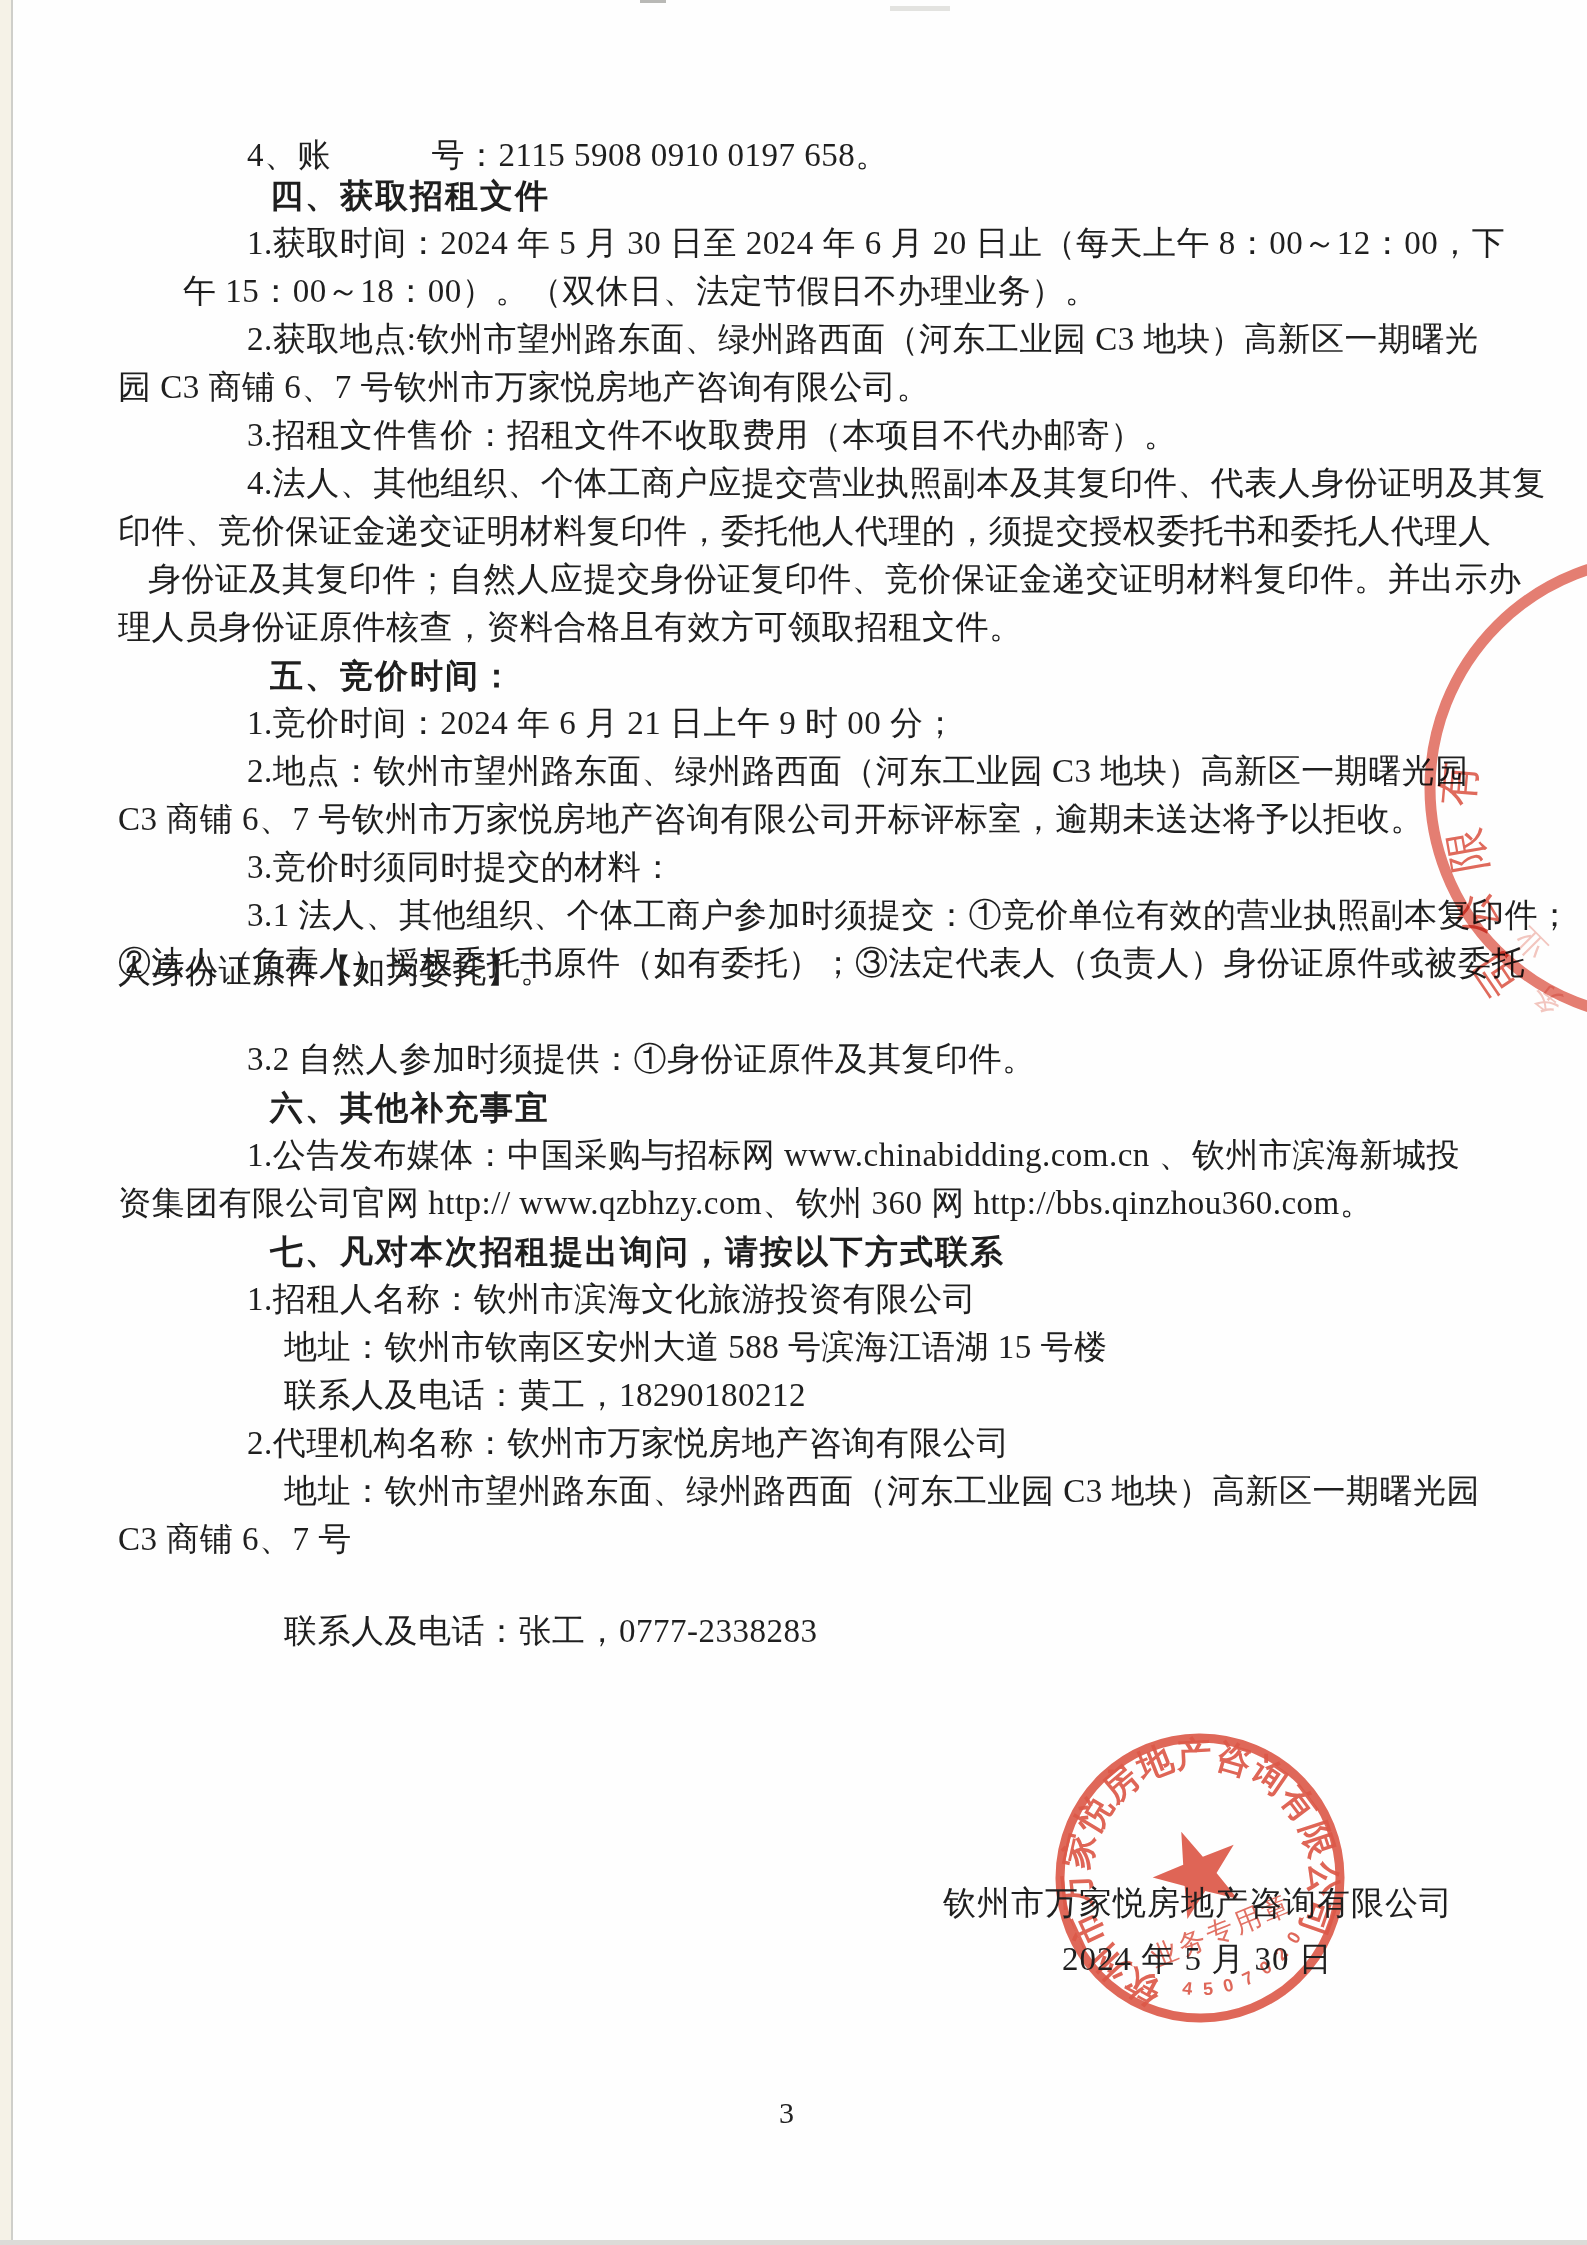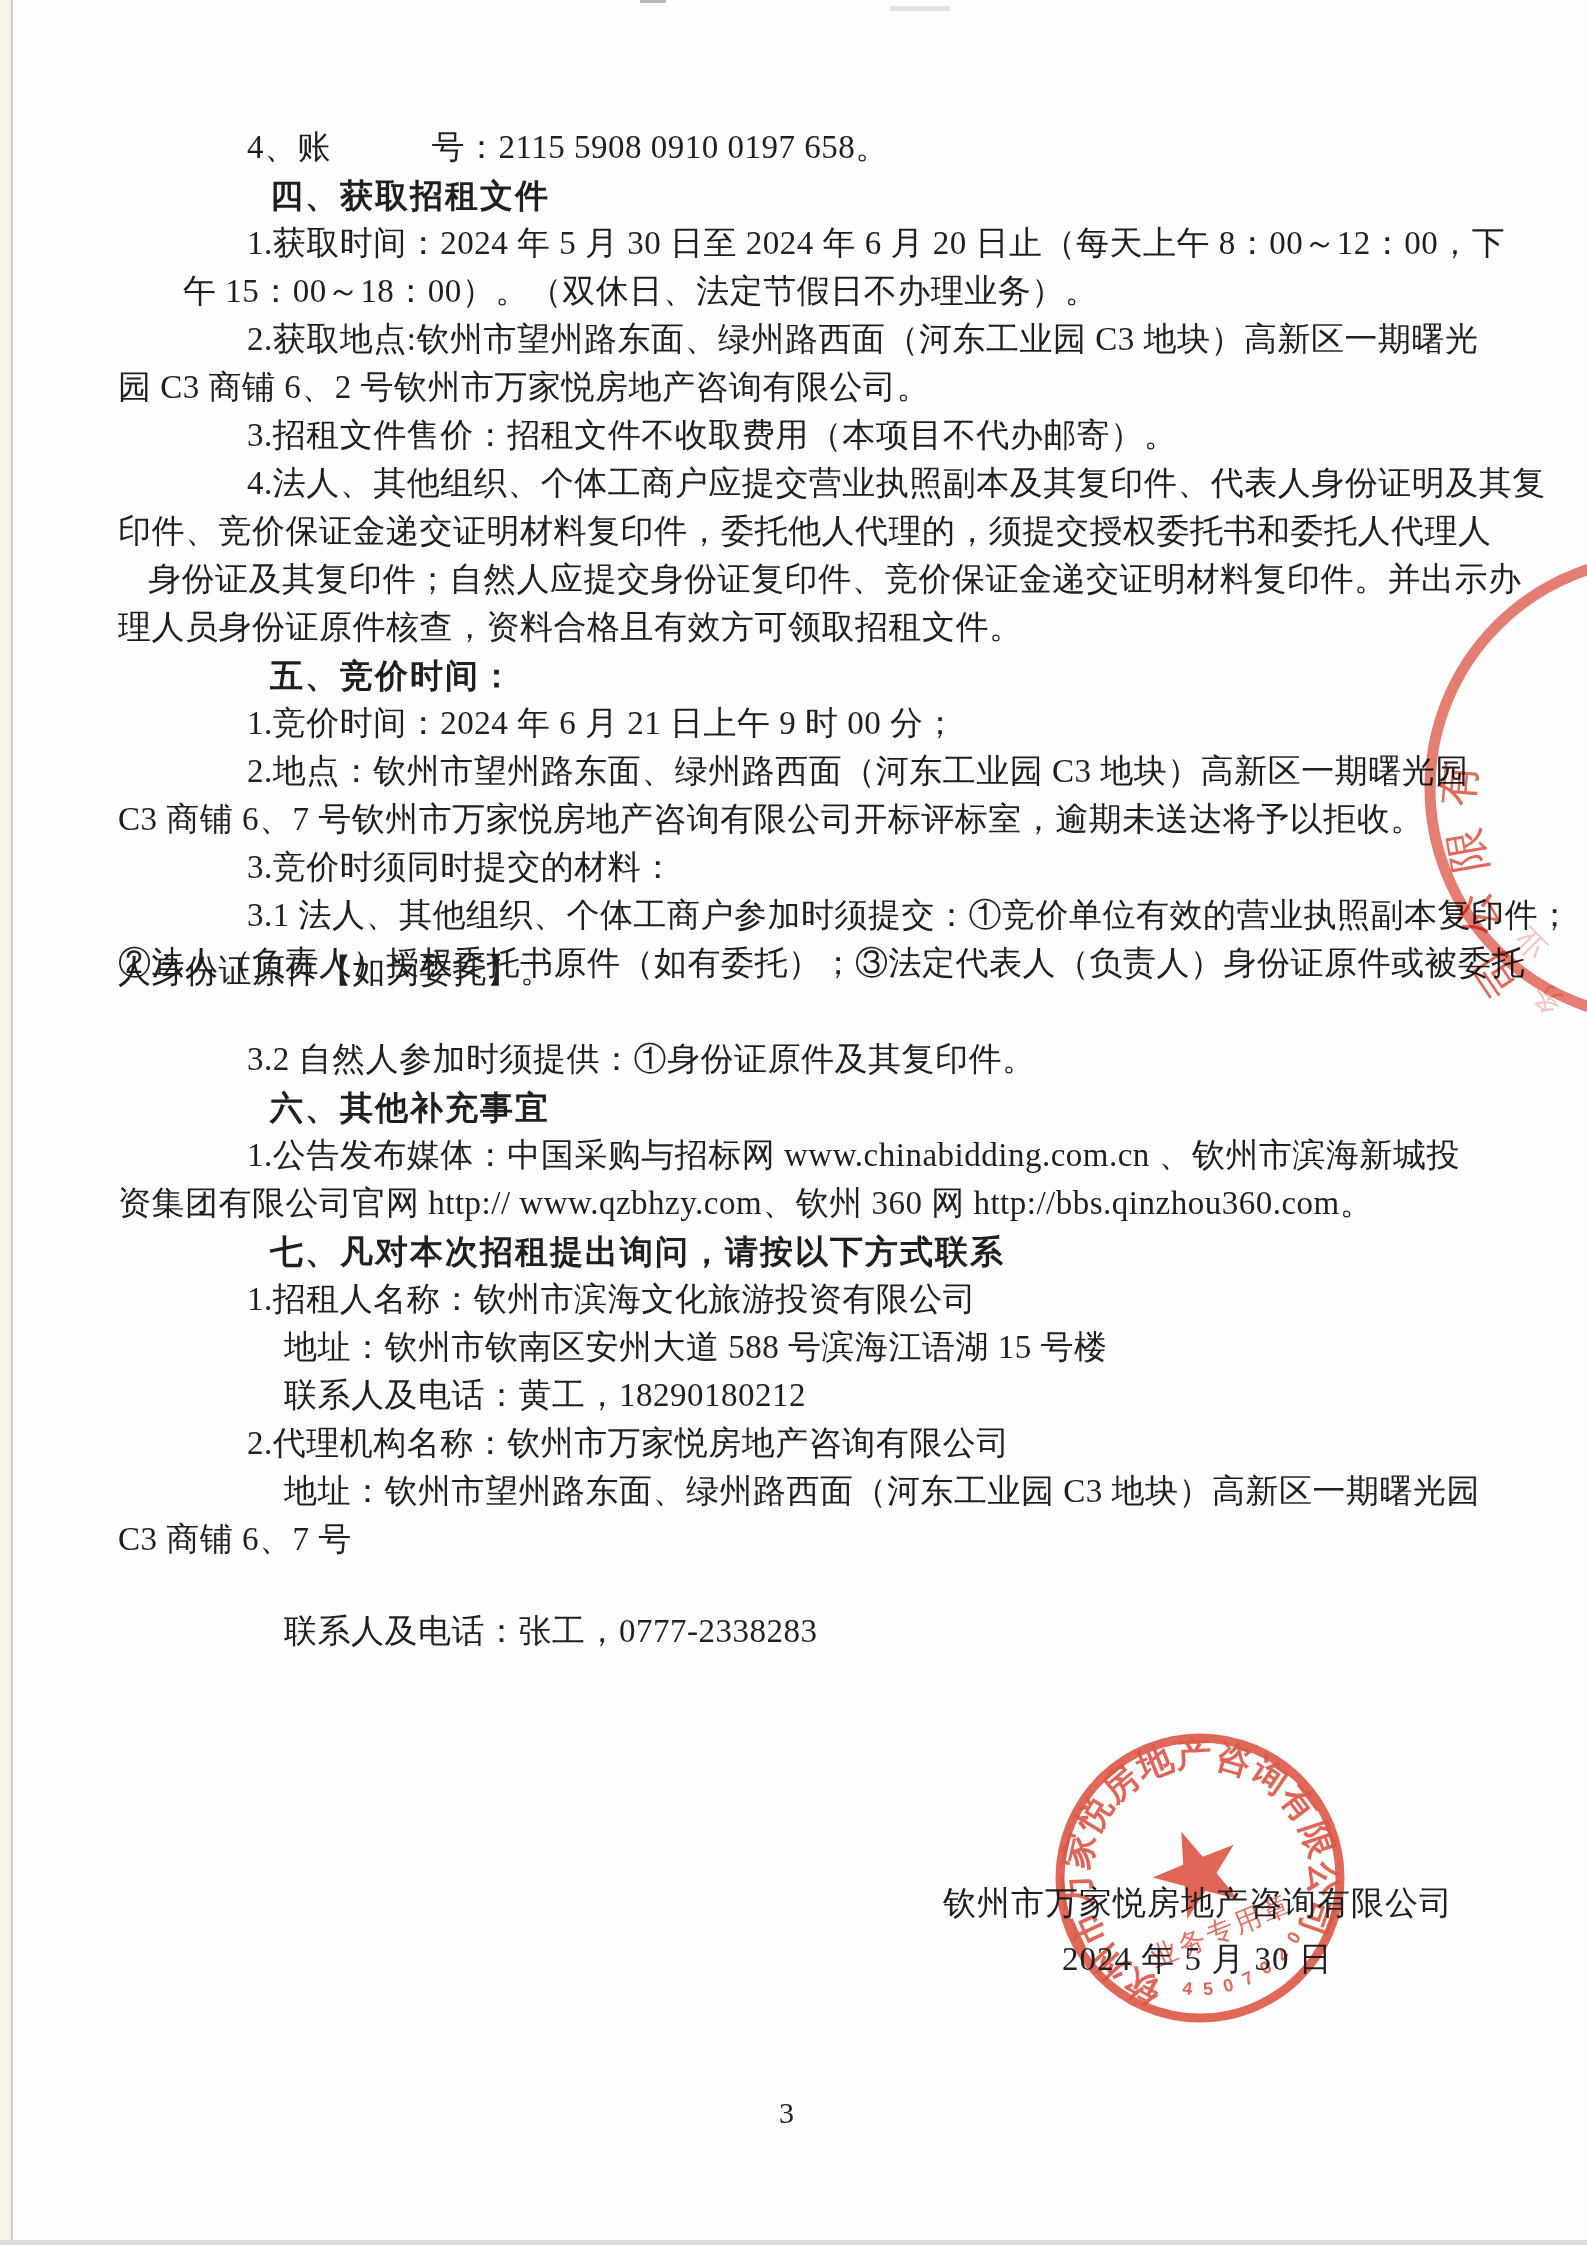--- a/index.html
+++ b/index.html
@@ -65,26 +65,26 @@
     <text font-size="35" fill="#d8402e" opacity="0.92" font-family="Liberation Serif, DejaVu Serif, serif" font-weight="600">
       <textPath href="#sealTopArc" xlink:href="#sealTopArc" startOffset="12" textLength="545">钦州市万家悦房地产咨询有限公司</textPath>
     </text>
     <text x="0" y="66" text-anchor="middle" font-size="27" fill="#d8402e" opacity="0.85" letter-spacing="3" font-family="Liberation Serif, DejaVu Serif, serif">业务专用章</text>
     <text font-size="18" fill="#d8402e" opacity="0.9" font-weight="700" font-family="Liberation Sans, DejaVu Sans, sans-serif">
       <textPath href="#sealBottomArc" xlink:href="#sealBottomArc" startOffset="18" textLength="250">450702005347</textPath>
     </text>
   </svg>
 
   <div>
-      <div class="line item" style="top: 128px;">4、账　　　号：2115 5908 0910 0197 658。</div>
+      <div class="line item" style="top: 136px;">4、账　　　号：2115 5908 0910 0197 658。</div>
       <div class="line heading" style="top: 176px;">四、获取招租文件</div>
       <div class="line item" style="top: 224px;">1.获取时间：2024 年 5 月 30 日至 2024 年 6 月 20 日止（每天上午 8：00～12：00，下</div>
       <div class="line cont2" style="top: 272px;">午 15：00～18：00）。（双休日、法定节假日不办理业务）。</div>
       <div class="line item" style="top: 320px;">2.获取地点:钦州市望州路东面、绿州路西面（河东工业园 C3 地块）高新区一期曙光</div>
-      <div class="line cont" style="top: 368px;">园 C3 商铺 6、2 号钦州市万家悦房地产咨询有限公司。</div>
+      <div class="line cont" style="top: 368px;">园 C3 商铺 6、7 号钦州市万家悦房地产咨询有限公司。</div>
       <div class="line item" style="top: 416px;">3.招租文件售价：招租文件不收取费用（本项目不代办邮寄）。</div>
       <div class="line item" style="top: 464px;">4.法人、其他组织、个体工商户应提交营业执照副本及其复印件、代表人身份证明及其复</div>
       <div class="line cont" style="top: 512px;">印件、竞价保证金递交证明材料复印件，委托他人代理的，须提交授权委托书和委托人代理人</div>
       <div class="line cont" style="top: 560px; margin-left: 30px;">身份证及其复印件；自然人应提交身份证复印件、竞价保证金递交证明材料复印件。并出示办</div>
       <div class="line cont" style="top: 608px;">理人员身份证原件核查，资料合格且有效方可领取招租文件。</div>
       <div class="line heading" style="top: 656px;">五、竞价时间：</div>
       <div class="line item" style="top: 704px;">1.竞价时间：2024 年 6 月 21 日上午 9 时 00 分；</div>
       <div class="line item" style="top: 752px;">2.地点：钦州市望州路东面、绿州路西面（河东工业园 C3 地块）高新区一期曙光园</div>
       <div class="line cont" style="top: 800px;">C3 商铺 6、7 号钦州市万家悦房地产咨询有限公司开标评标室，逾期未送达将予以拒收。</div>
       <div class="line item" style="top: 848px;">3.竞价时须同时提交的材料：</div>

